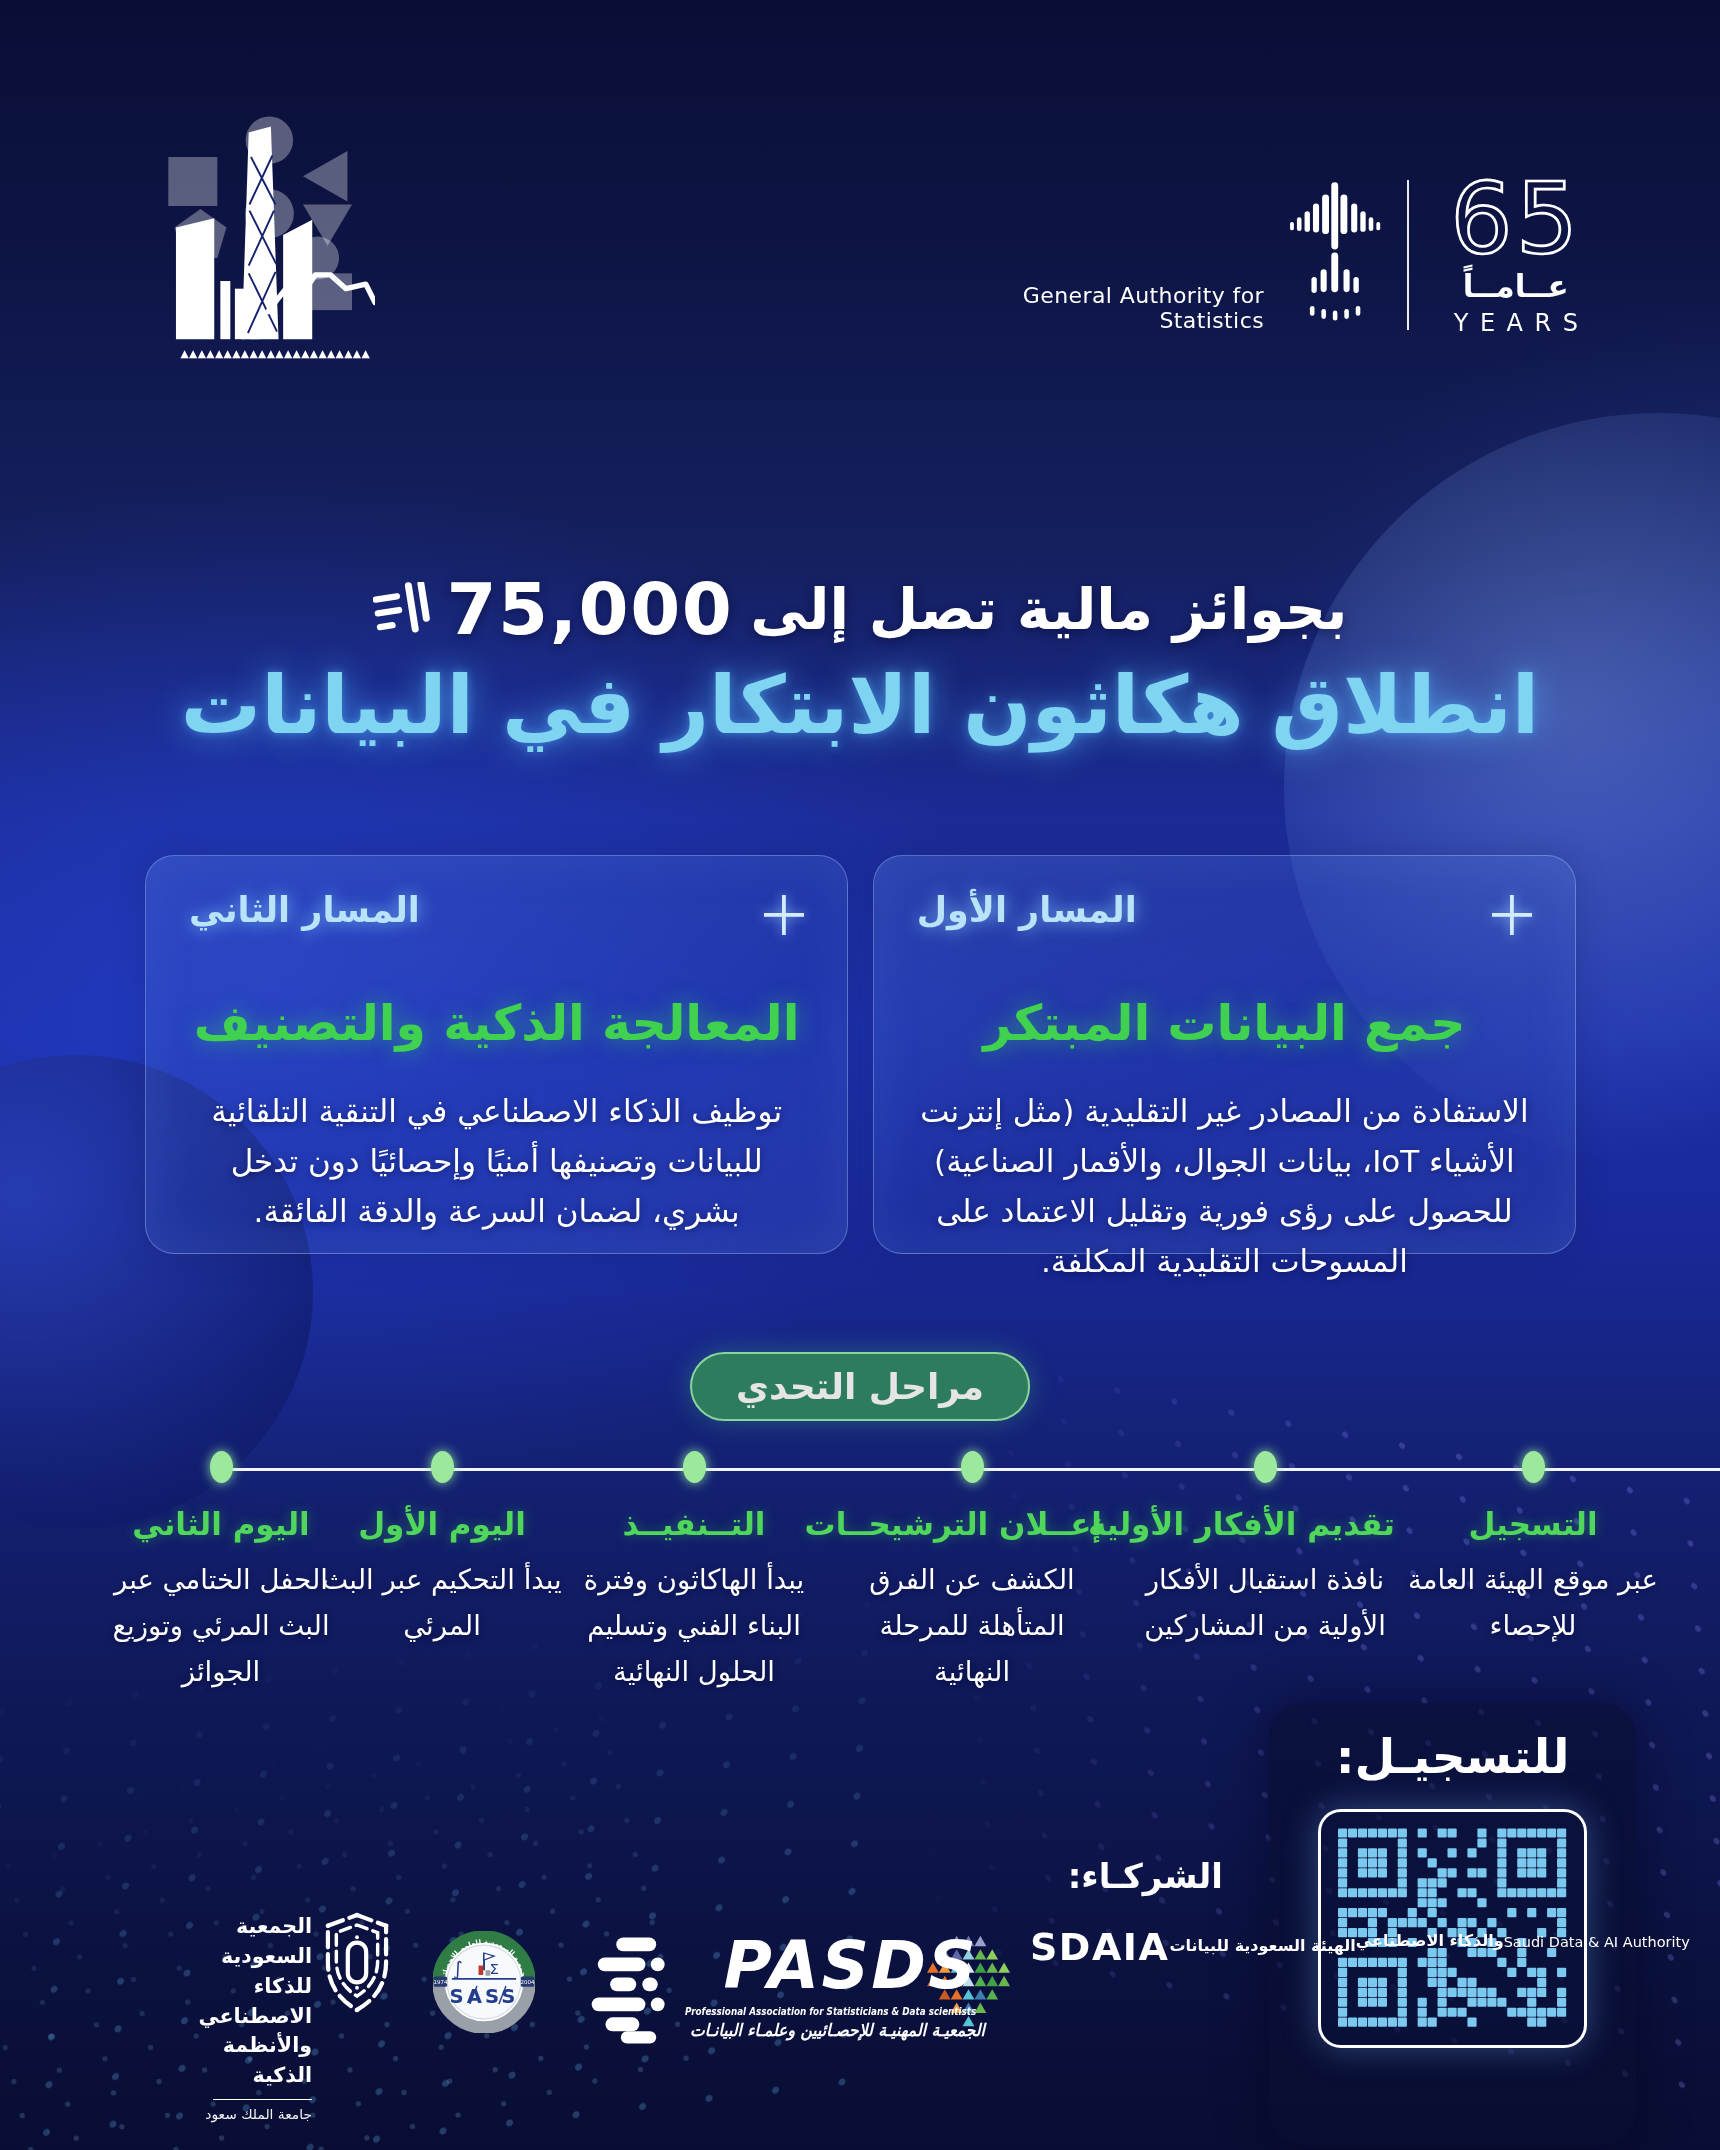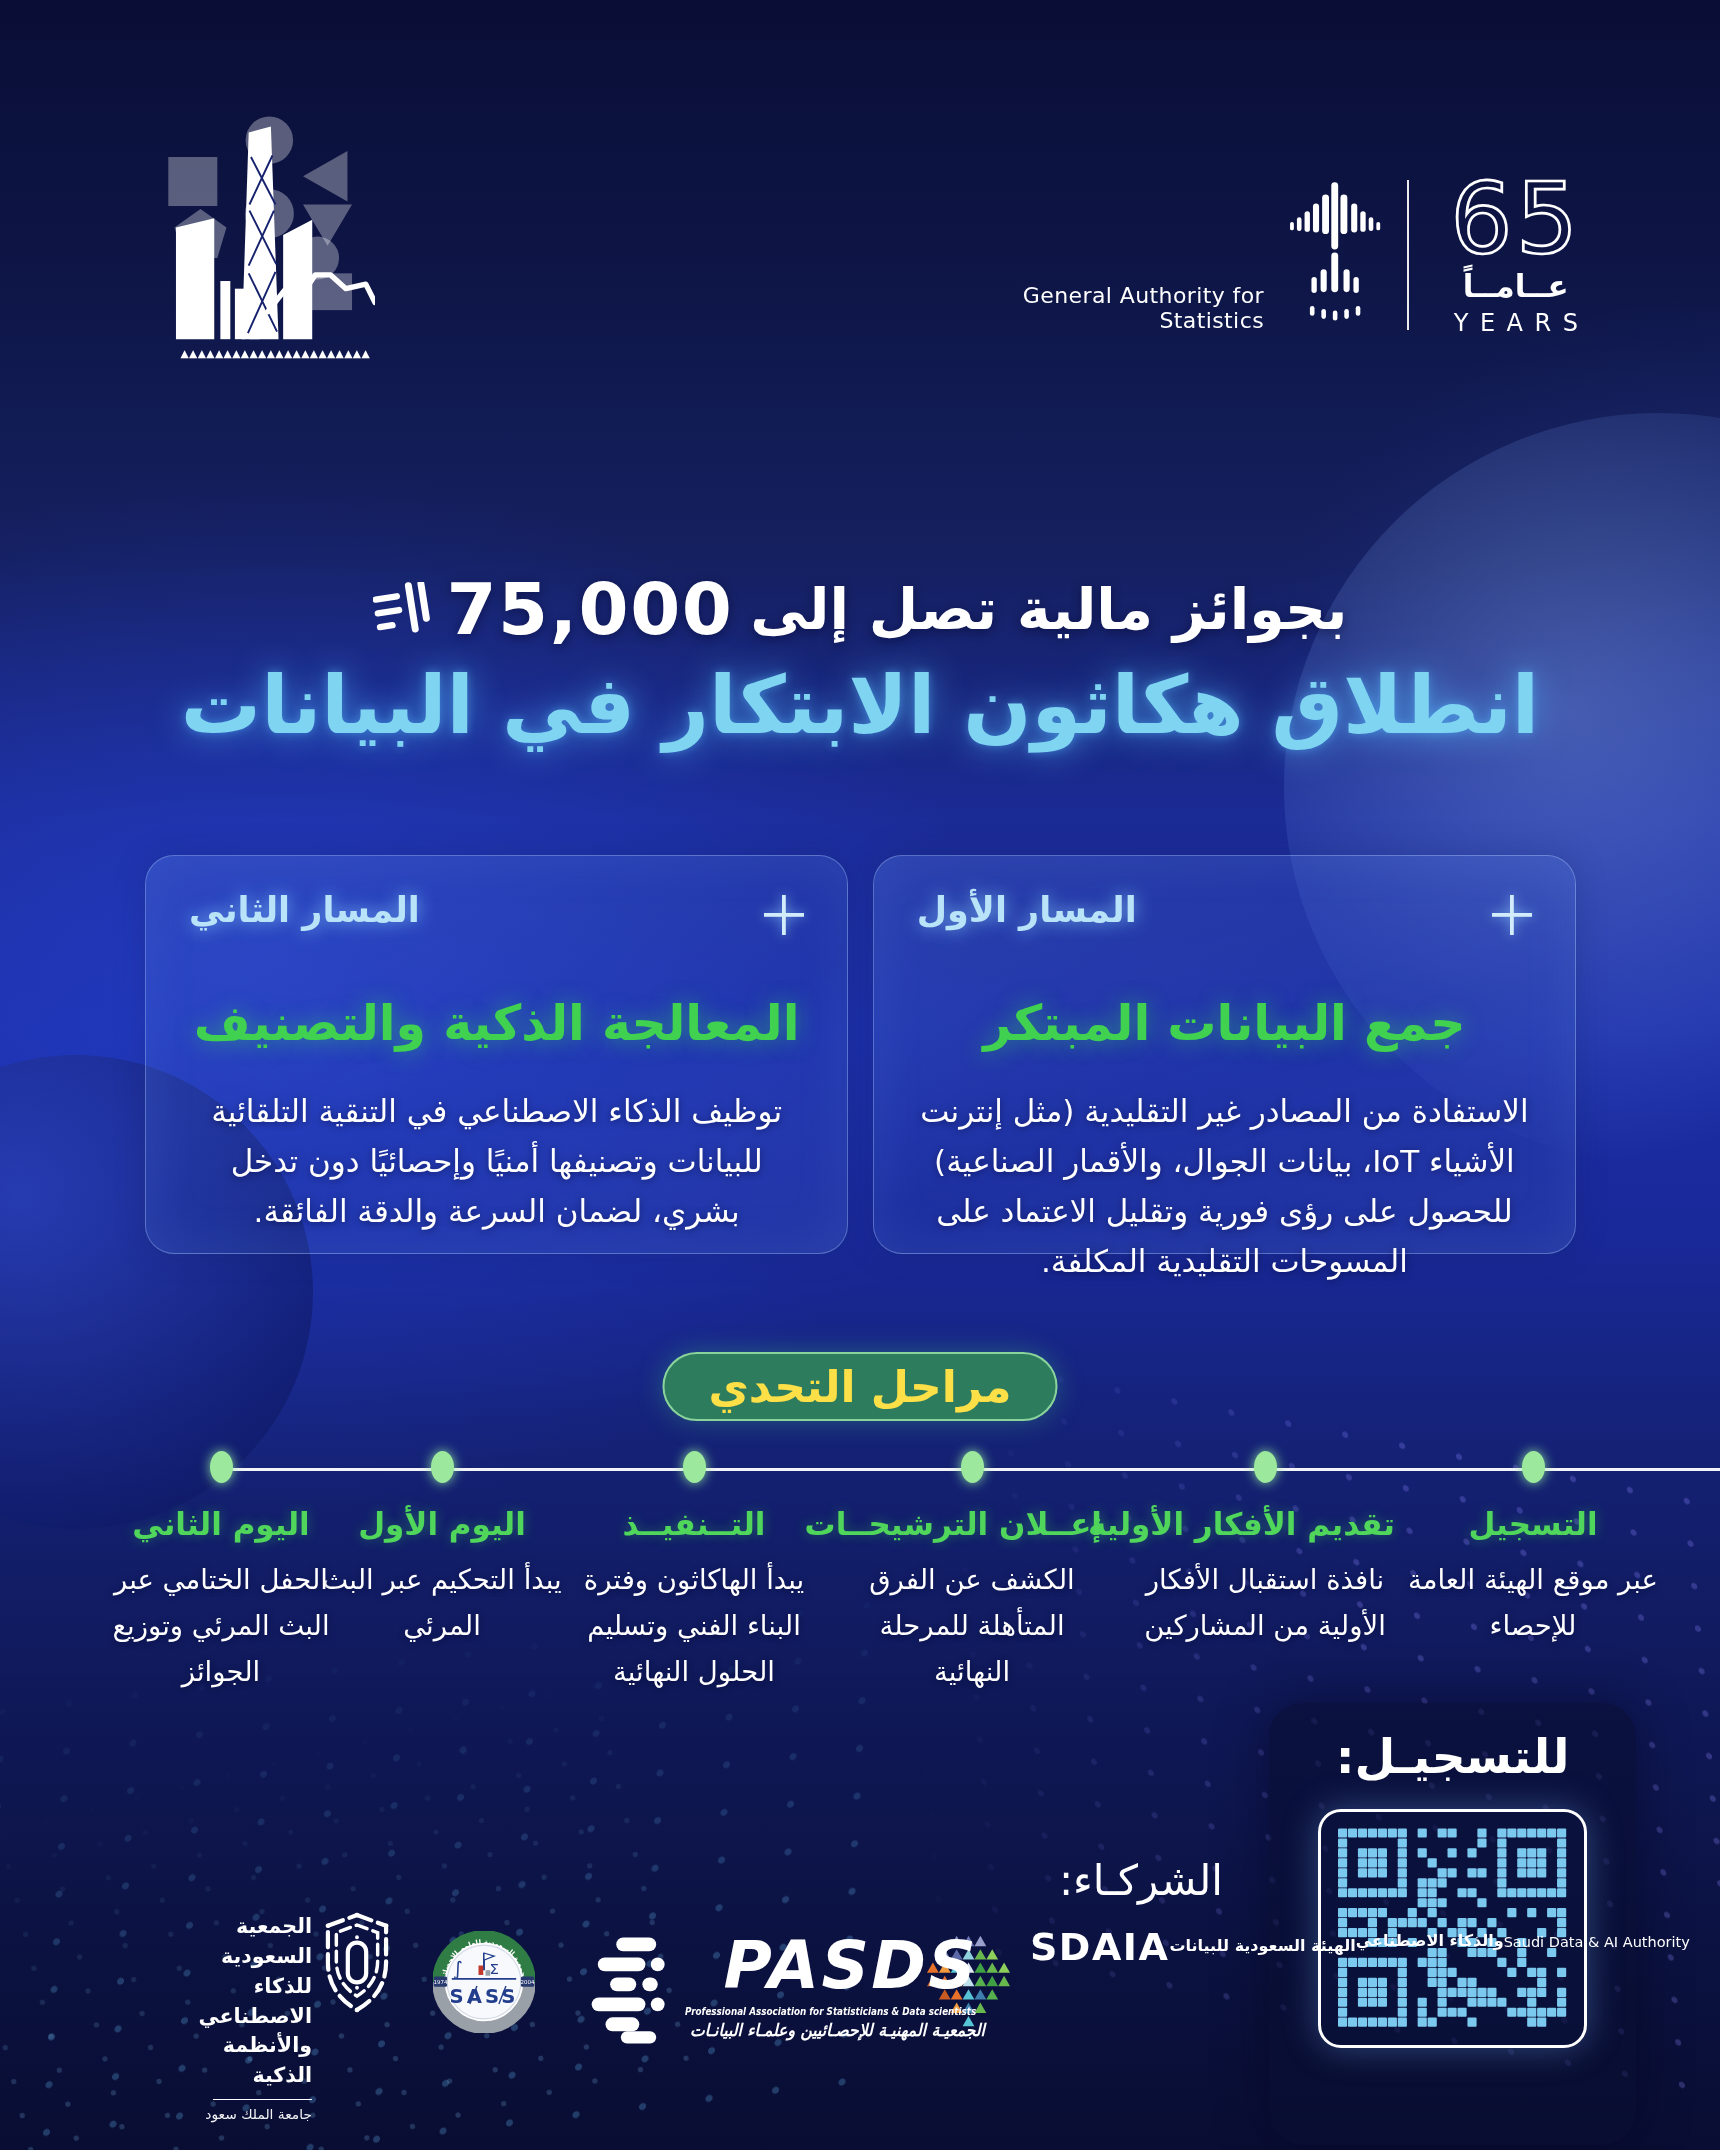--- a/index.html
+++ b/index.html
@@ -67,37 +67,37 @@
     background:linear-gradient(#d3ecfb,#d3ecfb) center/40px 3.8px no-repeat,
                linear-gradient(#d3ecfb,#d3ecfb) center/3.8px 40px no-repeat;
     filter:drop-shadow(0 0 6.1px rgba(150,210,255,.8));}
   .card-title{margin-top:60px;text-align:center;font-size:49px;font-weight:bold;color:#3fd14f;
     text-shadow:0 0 21.4px rgba(60,220,100,.5);}
   .card-body{margin-top:34px;text-align:center;font-size:31px;line-height:1.62;color:#fff;
     text-shadow:0 0.8px 7.6px rgba(0,0,40,.5);}
   
   .stage-btn{left:50%;top:1352px;transform:translateX(-50%);min-width:306px;height:69px;border-radius:35px;
     background:#2e7c5e;border:2.3px solid #8ad49c;display:flex;align-items:center;justify-content:center;
-    padding:12px 44px;font-size:44px;font-weight:bold;color:#fde047;box-sizing:border-box;
+    padding:12px 44px;font-size:36px;font-weight:bold;color:#e5e5e5;box-sizing:border-box;
     box-shadow:0 0 26px rgba(70,190,130,.35);cursor:pointer;}
   .tl-line{left:221px;right:0;top:1468px;height:3.1px;background:rgba(255,255,255,.95);}
   .stage{top:1451px;width:260px;text-align:center;}
   .dot{width:23px;height:32px;border-radius:50%;background:#9ce89d;margin:0 auto;
     box-shadow:0 0 12.2px rgba(150,235,160,.9);}
   .stage-title{margin-top:23px;font-size:31px;font-weight:bold;color:#4fd65b;white-space:nowrap;
     text-shadow:0 0 12.2px rgba(60,200,90,.4);}
   .stage-desc{margin-top:13.8px;font-size:27.5px;line-height:1.68;color:#fff;text-shadow:0 0.8px 6.1px rgba(0,0,40,.5);}
   
   .qr-panel{left:1269px;top:1703px;width:367px;height:442px;border-radius:34px;
     background:rgba(9,14,48,.60);box-shadow:0 0 54px rgba(0,0,25,.45);}
   .qr-title{margin-top:26px;text-align:center;font-size:47px;font-weight:bold;}
   .qr-frame{margin:24.5px auto 0;width:269px;height:239px;border:3.8px solid #fff;border-radius:23px;
     display:flex;align-items:center;justify-content:center;background:rgba(12,20,66,.35);
     box-shadow:0 0 35px rgba(120,180,255,.35);box-sizing:border-box;}
-  .partners-label{right:497px;top:1856px;font-size:42px;font-weight:normal;}
+  .partners-label{right:497px;top:1856px;font-size:34px;font-weight:bold;}
   .partner{display:flex;direction:ltr;align-items:flex-start;}
   .sdaia{left:924px;top:1928px;gap:17px;}
   .sdaia-name{font-size:38px;font-weight:bold;letter-spacing:1.5px;line-height:1;}
   .sdaia-ar{font-size:16px;font-weight:bold;margin-top:7.6px;text-align:left;direction:rtl;}
   .sdaia-ar2{font-size:16px;font-weight:bold;margin-top:3.1px;text-align:left;direction:rtl;}
   .sdaia-en{font-size:14.5px;margin-top:6.1px;text-align:left;}
   .sdaia .txt{display:flex;flex-direction:row;align-items:flex-start;}
   .pasds{left:587px;top:1936px;gap:18.3px;}
   .pasds-name{font-size:66px;font-weight:bold;letter-spacing:2.3px;line-height:.9;}
   .pasds-en{font-size:10px;font-weight:bold;margin-top:10.7px;white-space:nowrap;transform:scaleX(.88);transform-origin:left;}

